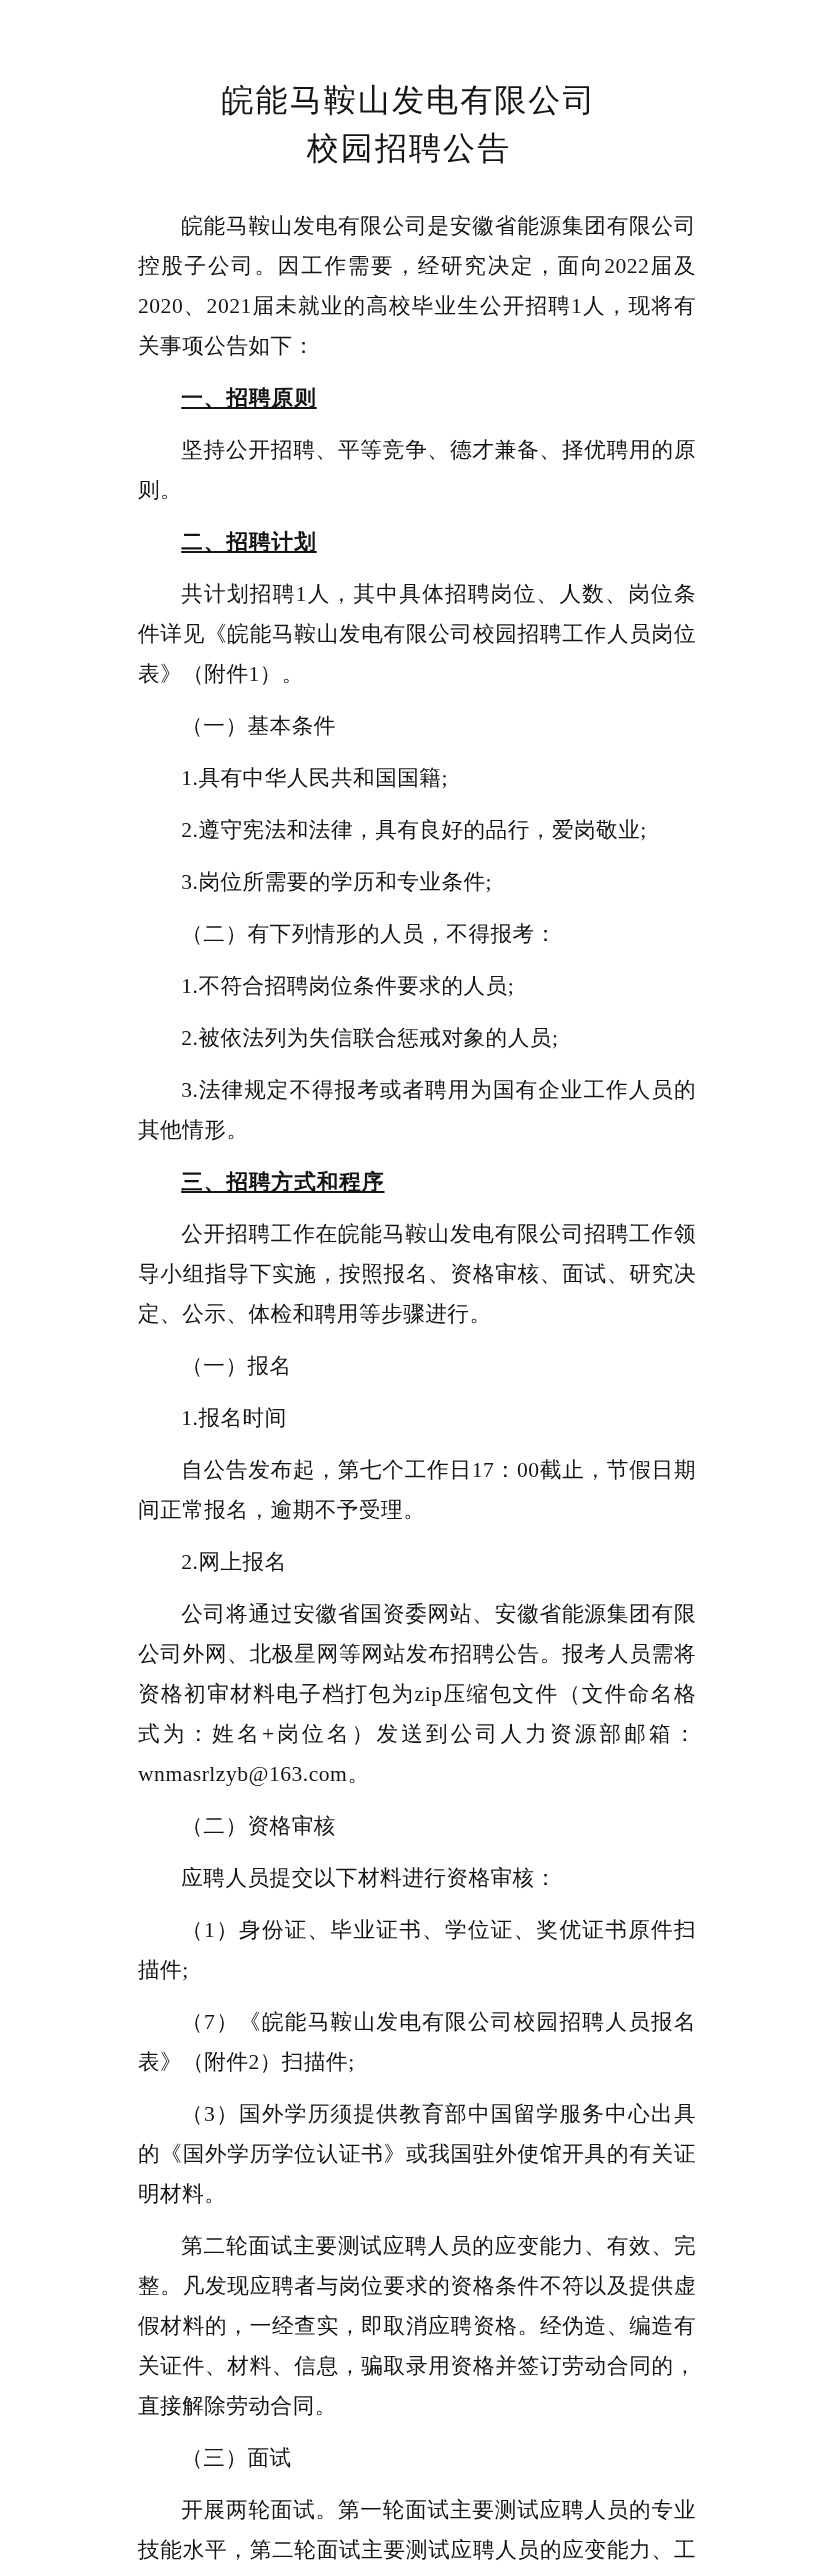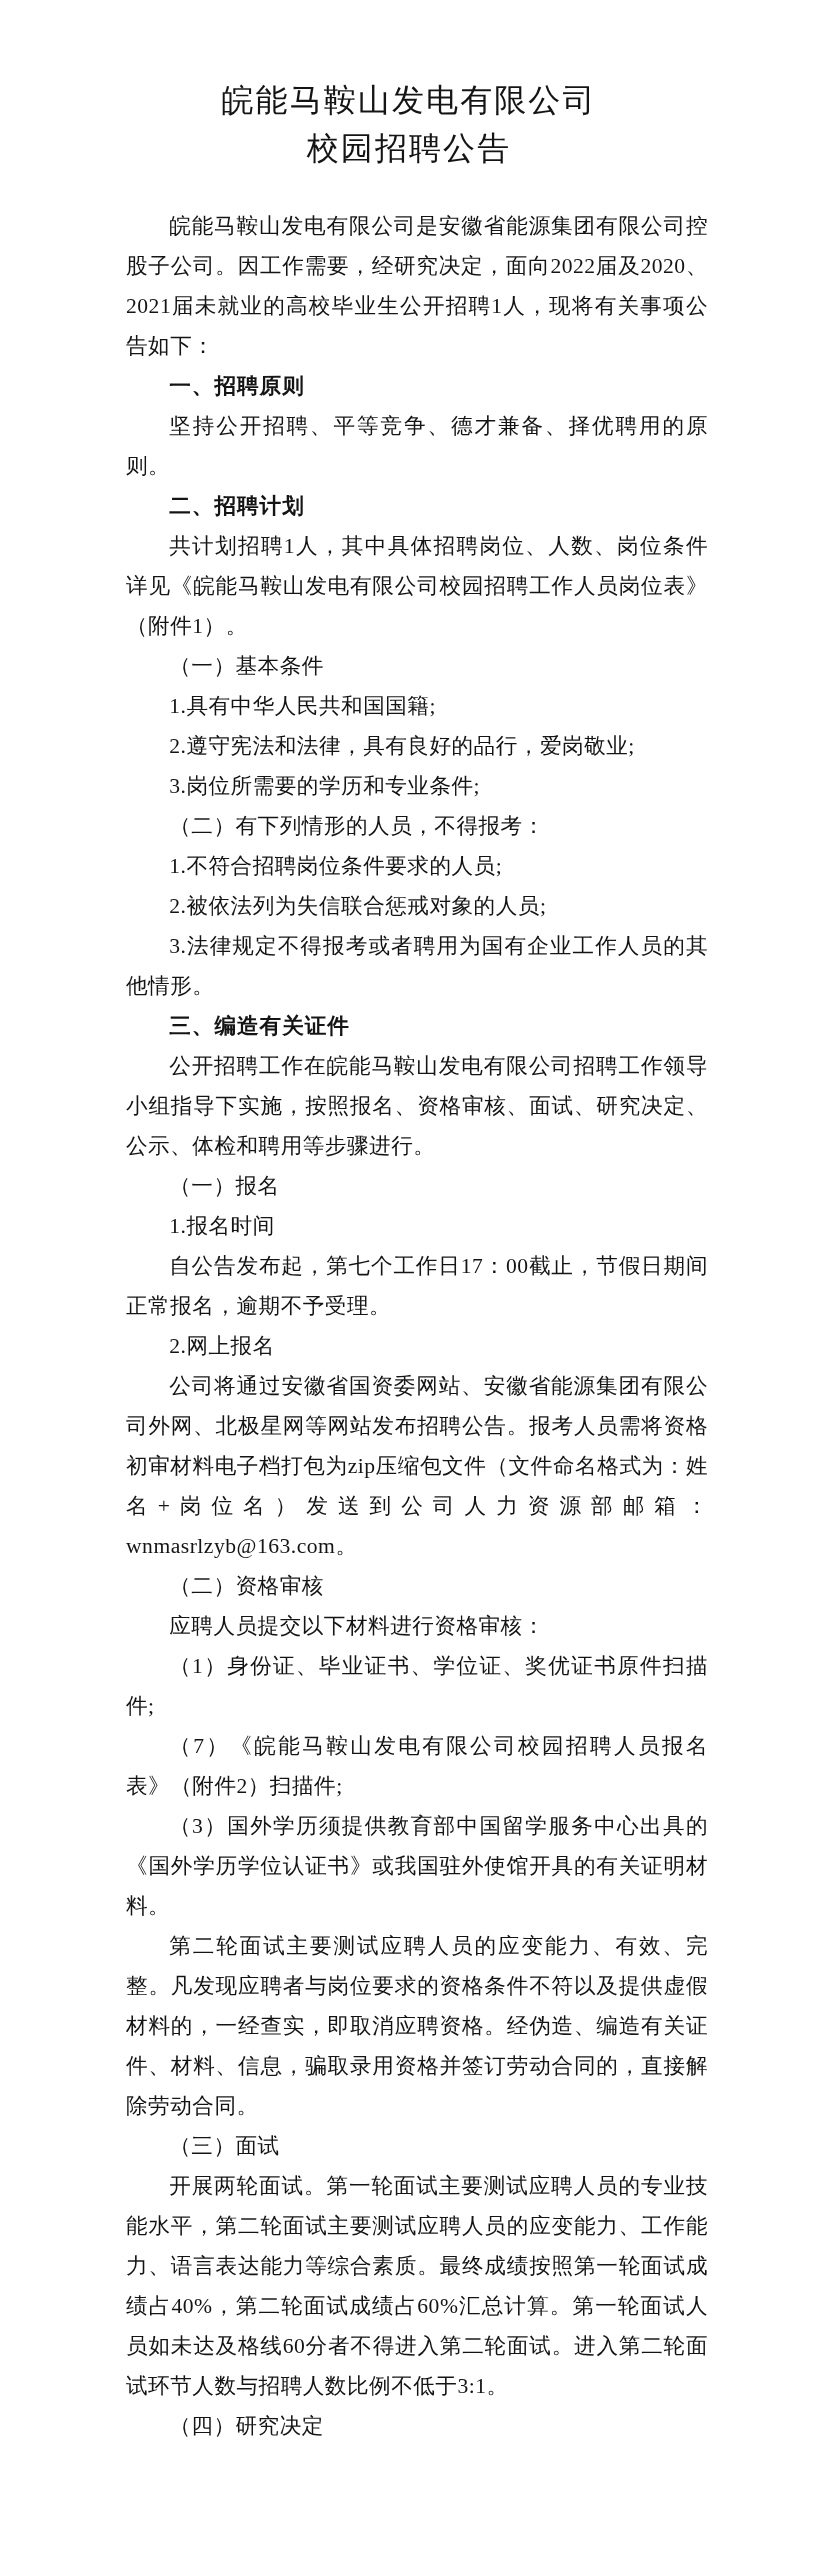--- a/index.html
+++ b/index.html
@@ -28,32 +28,33 @@
   }
   .doc-title .title-line {
     display: block;
   }
   .body-text {
     margin-top: 34px;
     padding-left: 126px;
     padding-right: 110px;
   }
   .para {
-    margin: 0;
+    margin: 12px;
     font-size: 21.6px;
     line-height: 40px;
     letter-spacing: 0.5px;
     text-indent: 2em;
     text-align: justify;
     text-justify: inter-character;
   }
   .para.heading {
     font-weight: bold;
     font-family: "Liberation Sans", "DejaVu Sans", sans-serif;
     letter-spacing: 1px;
+    text-decoration: underline;
   }
 </style>
 </head>
 <body>
 
 <div class="page">
 
   <h1 class="doc-title">
     <span class="title-line">皖能马鞍山发电有限公司</span>
     <span class="title-line">校园招聘公告</span>
@@ -66,21 +67,21 @@
       <p class="para heading">二、招聘计划</p>
       <p class="para body">共计划招聘1人，其中具体招聘岗位、人数、岗位条件详见《皖能马鞍山发电有限公司校园招聘工作人员岗位表》（附件1）。</p>
       <p class="para body">（一）基本条件</p>
       <p class="para body">1.具有中华人民共和国国籍;</p>
       <p class="para body">2.遵守宪法和法律，具有良好的品行，爱岗敬业;</p>
       <p class="para body">3.岗位所需要的学历和专业条件;</p>
       <p class="para body">（二）有下列情形的人员，不得报考：</p>
       <p class="para body">1.不符合招聘岗位条件要求的人员;</p>
       <p class="para body">2.被依法列为失信联合惩戒对象的人员;</p>
       <p class="para body">3.法律规定不得报考或者聘用为国有企业工作人员的其他情形。</p>
-      <p class="para heading">三、编造有关证件</p>
+      <p class="para heading">三、招聘方式和程序</p>
       <p class="para body">公开招聘工作在皖能马鞍山发电有限公司招聘工作领导小组指导下实施，按照报名、资格审核、面试、研究决定、公示、体检和聘用等步骤进行。</p>
       <p class="para body">（一）报名</p>
       <p class="para body">1.报名时间</p>
       <p class="para body">自公告发布起，第七个工作日17：00截止，节假日期间正常报名，逾期不予受理。</p>
       <p class="para body">2.网上报名</p>
       <p class="para body">公司将通过安徽省国资委网站、安徽省能源集团有限公司外网、北极星网等网站发布招聘公告。报考人员需将资格初审材料电子档打包为zip压缩包文件（文件命名格式为：姓名+岗位名）发送到公司人力资源部邮箱：wnmasrlzyb@163.com。</p>
       <p class="para body">（二）资格审核</p>
       <p class="para body">应聘人员提交以下材料进行资格审核：</p>
       <p class="para body">（1）身份证、毕业证书、学位证、奖优证书原件扫描件;</p>
       <p class="para body">（7）《皖能马鞍山发电有限公司校园招聘人员报名表》（附件2）扫描件;</p>

